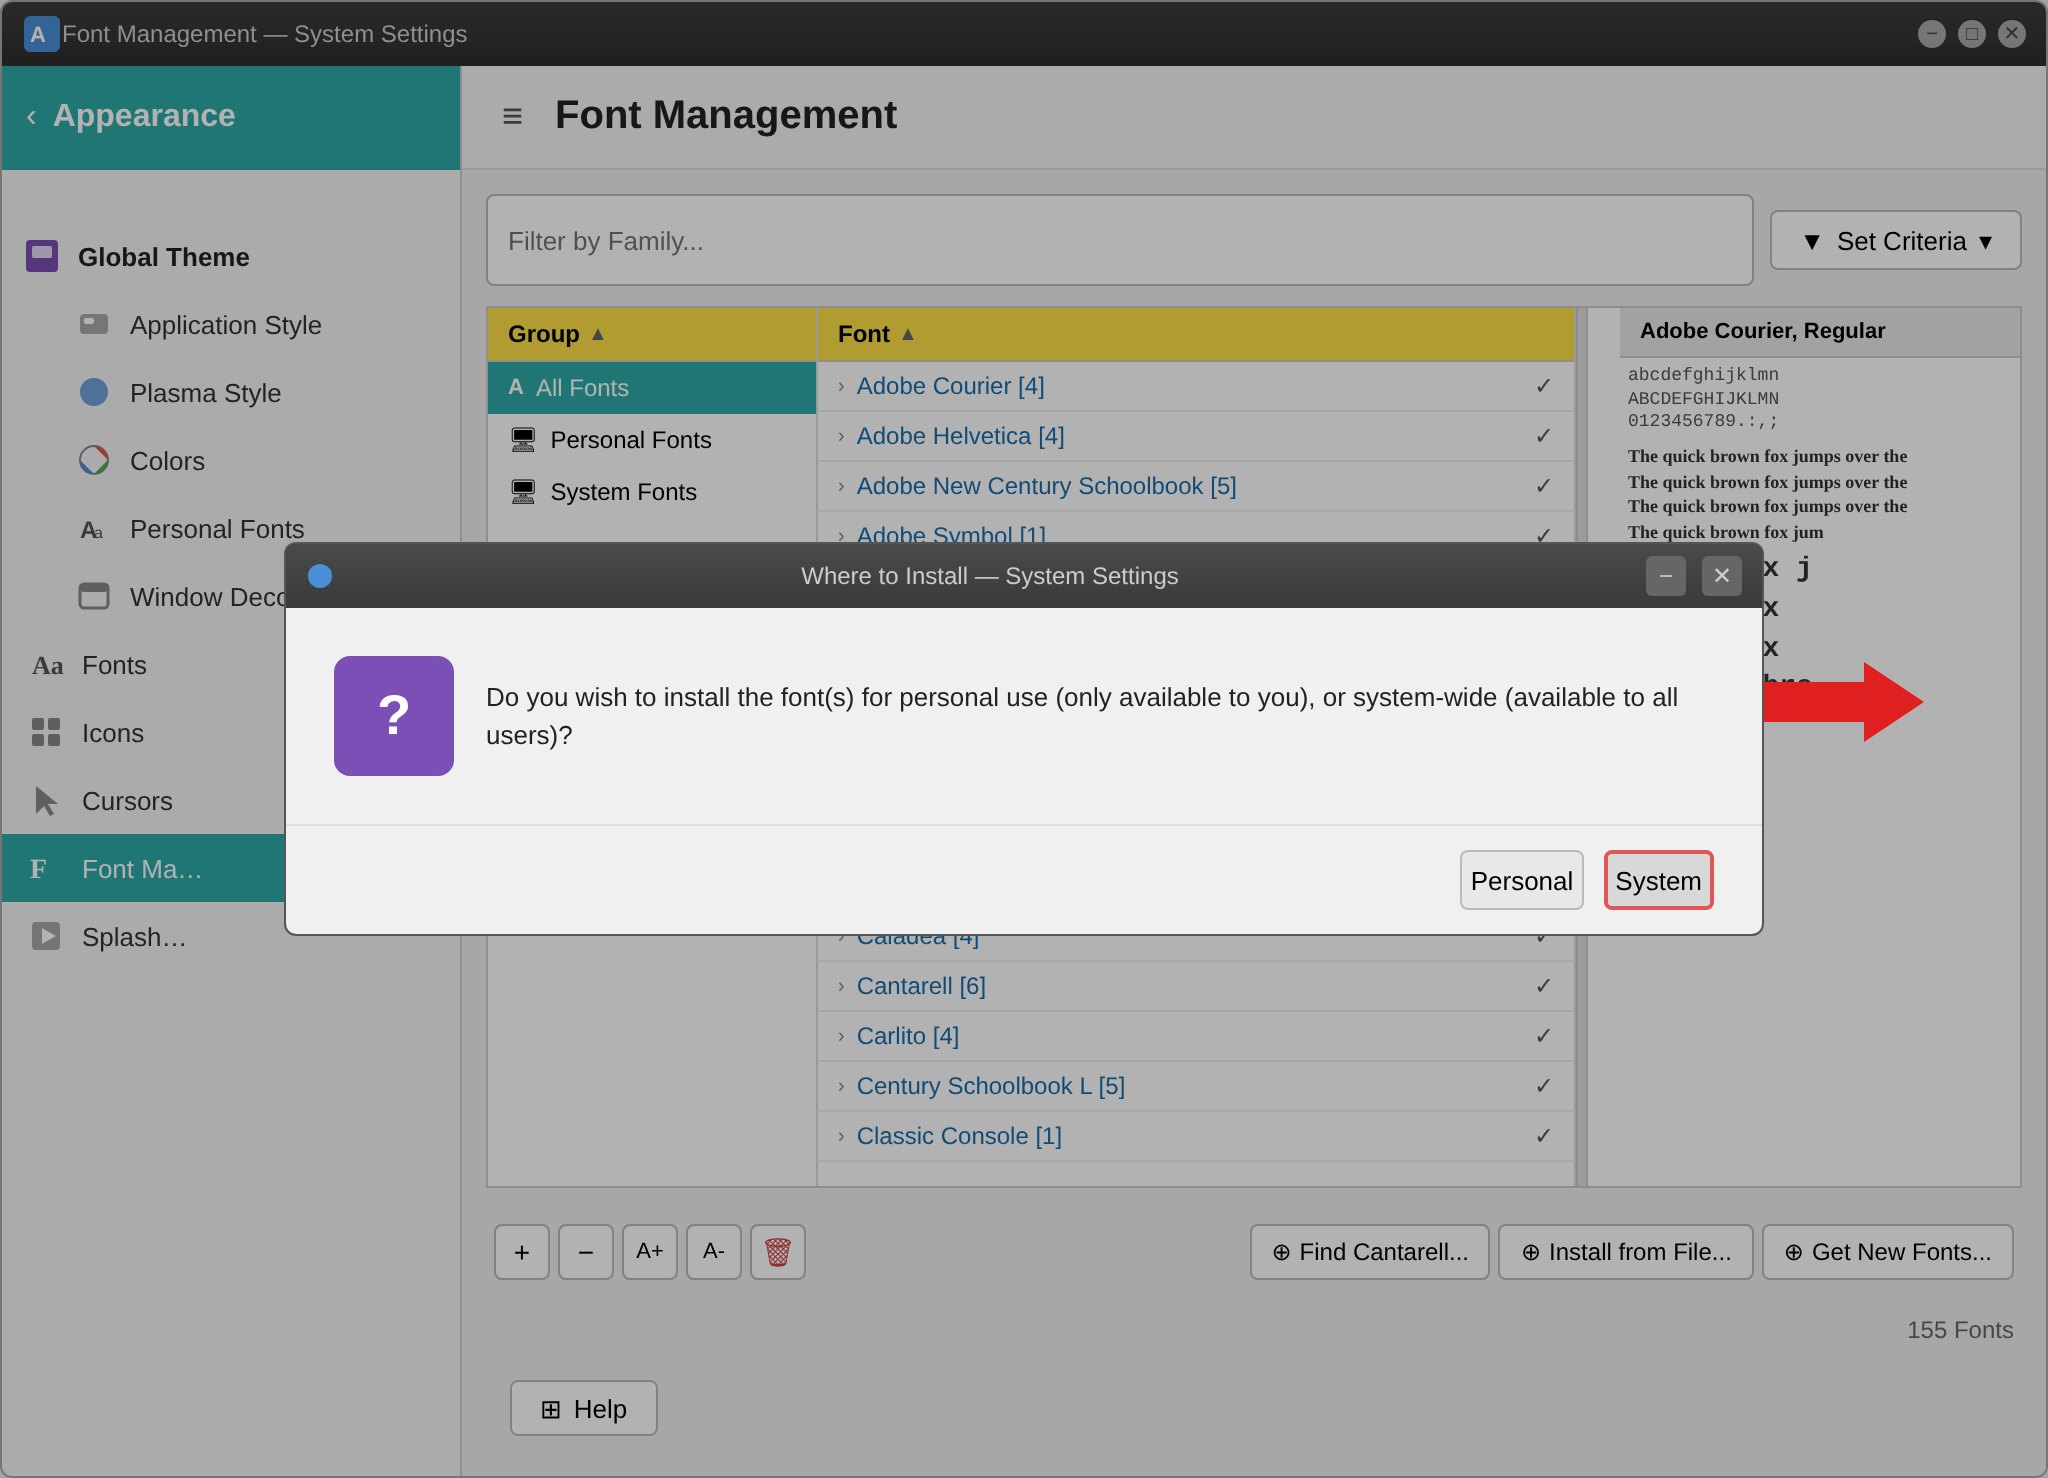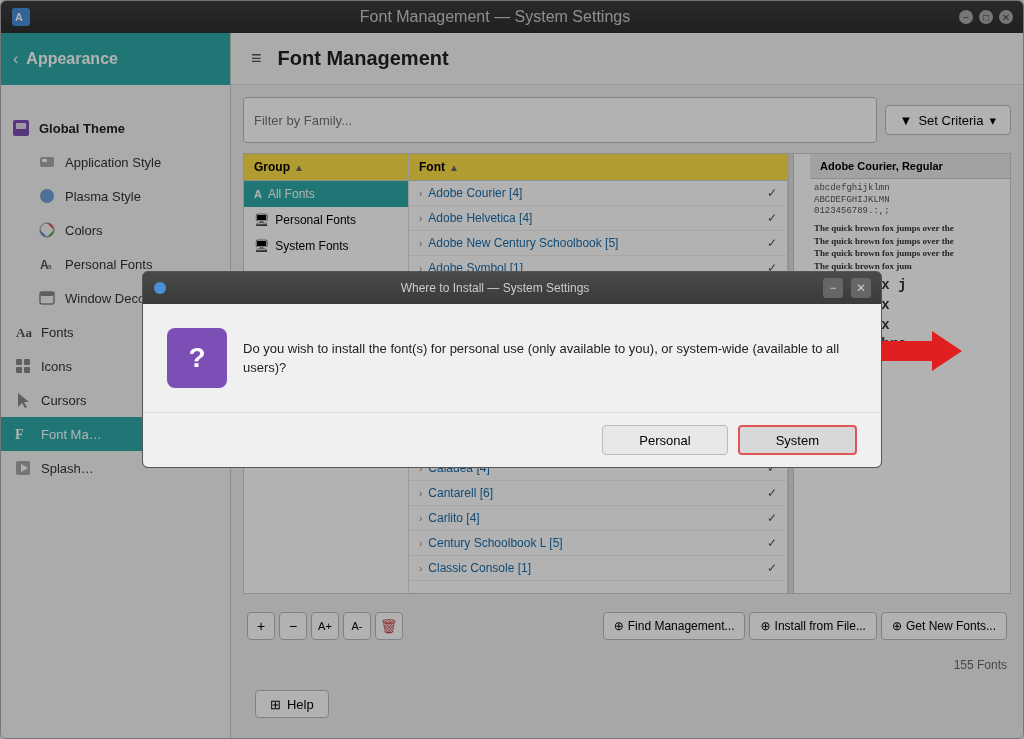--- a/index.html
+++ b/index.html
@@ -28,23 +28,23 @@
     .titlebar {
       background: linear-gradient(180deg, #3d3d3d 0%, #2e2e2e 100%);
       height: 32px;
       display: flex;
       align-items: center;
       padding: 0 10px;
       flex-shrink: 0;
     }
     .titlebar-title {
       color: #ccc;
-      font-size: 16px;
-      flex: 1;
-      text-align: center;
+      font-size: 12px;
+      flex: 1;
+      text-align: left;
     }
     .titlebar-controls {
       display: flex;
       gap: 6px;
     }
     .titlebar-btn {
       width: 14px;
       height: 14px;
       border-radius: 50%;
       border: none;
@@ -469,21 +469,21 @@
       background: #f0f0f0;
       padding: 12px 24px;
       display: flex;
       justify-content: flex-end;
       gap: 10px;
       border-top: 1px solid #ddd;
     }
 
     .modal-btn {
       height: 30px;
-      padding: 0 36px;
+      padding: 0 4px;
       border: 1px solid #bbb;
       background: #e8e8e8;
       border-radius: 4px;
       cursor: pointer;
       font-size: 13px;
     }
 
     .modal-btn.primary {
       background: #d8d8d8;
       border: 2px solid #e05555;
@@ -800,21 +800,21 @@
 
         <div class="bottom-toolbar">
           <button class="icon-btn">+</button>
           <button class="icon-btn">−</button>
           <button class="icon-btn" style="font-size:11px;">A+</button>
           <button class="icon-btn" style="font-size:11px;">A-</button>
           <button class="icon-btn danger">🗑</button>
           <div class="spacer"></div>
           <button class="action-btn">
             <span>⊕</span>
-            <span>Find Management...</span>
+            <span>Find Cantarell...</span>
           </button>
           <button class="action-btn">
             <span>⊕</span>
             <span>Install from File...</span>
           </button>
           <button class="action-btn">
             <span>⊕</span>
             <span>Get New Fonts...</span>
           </button>
         </div>

